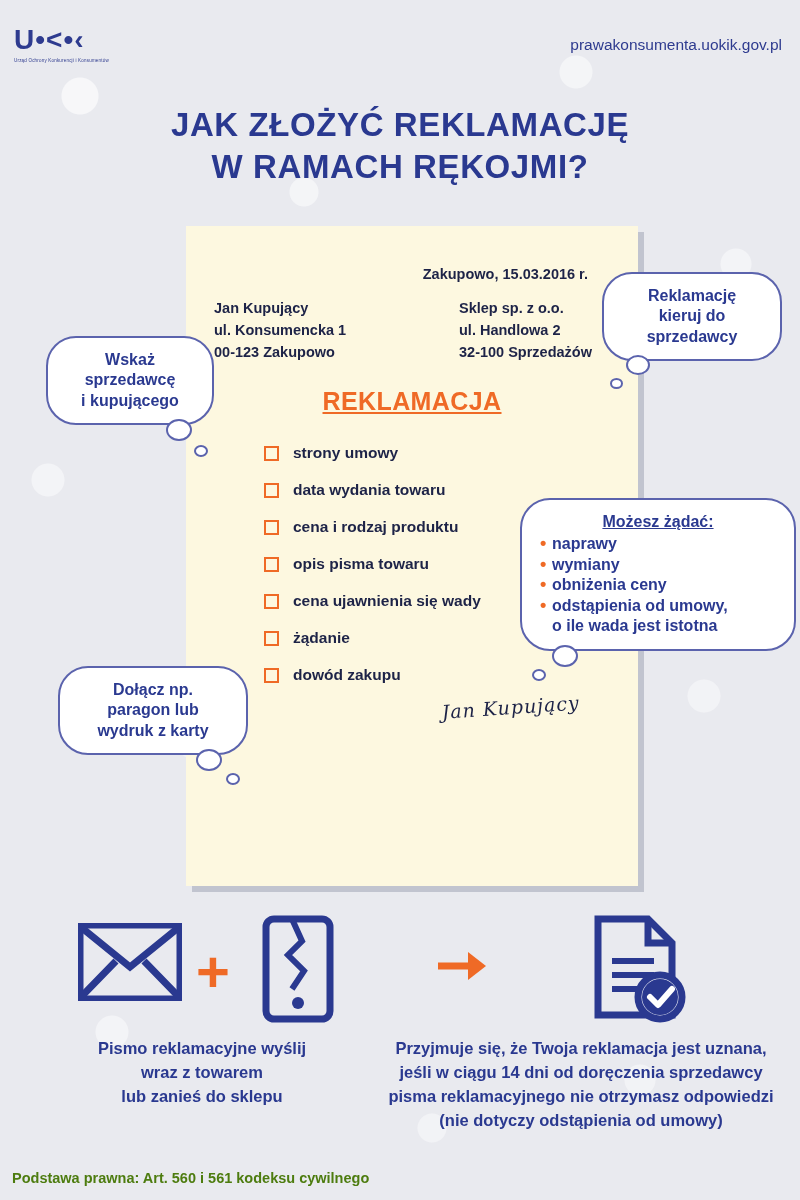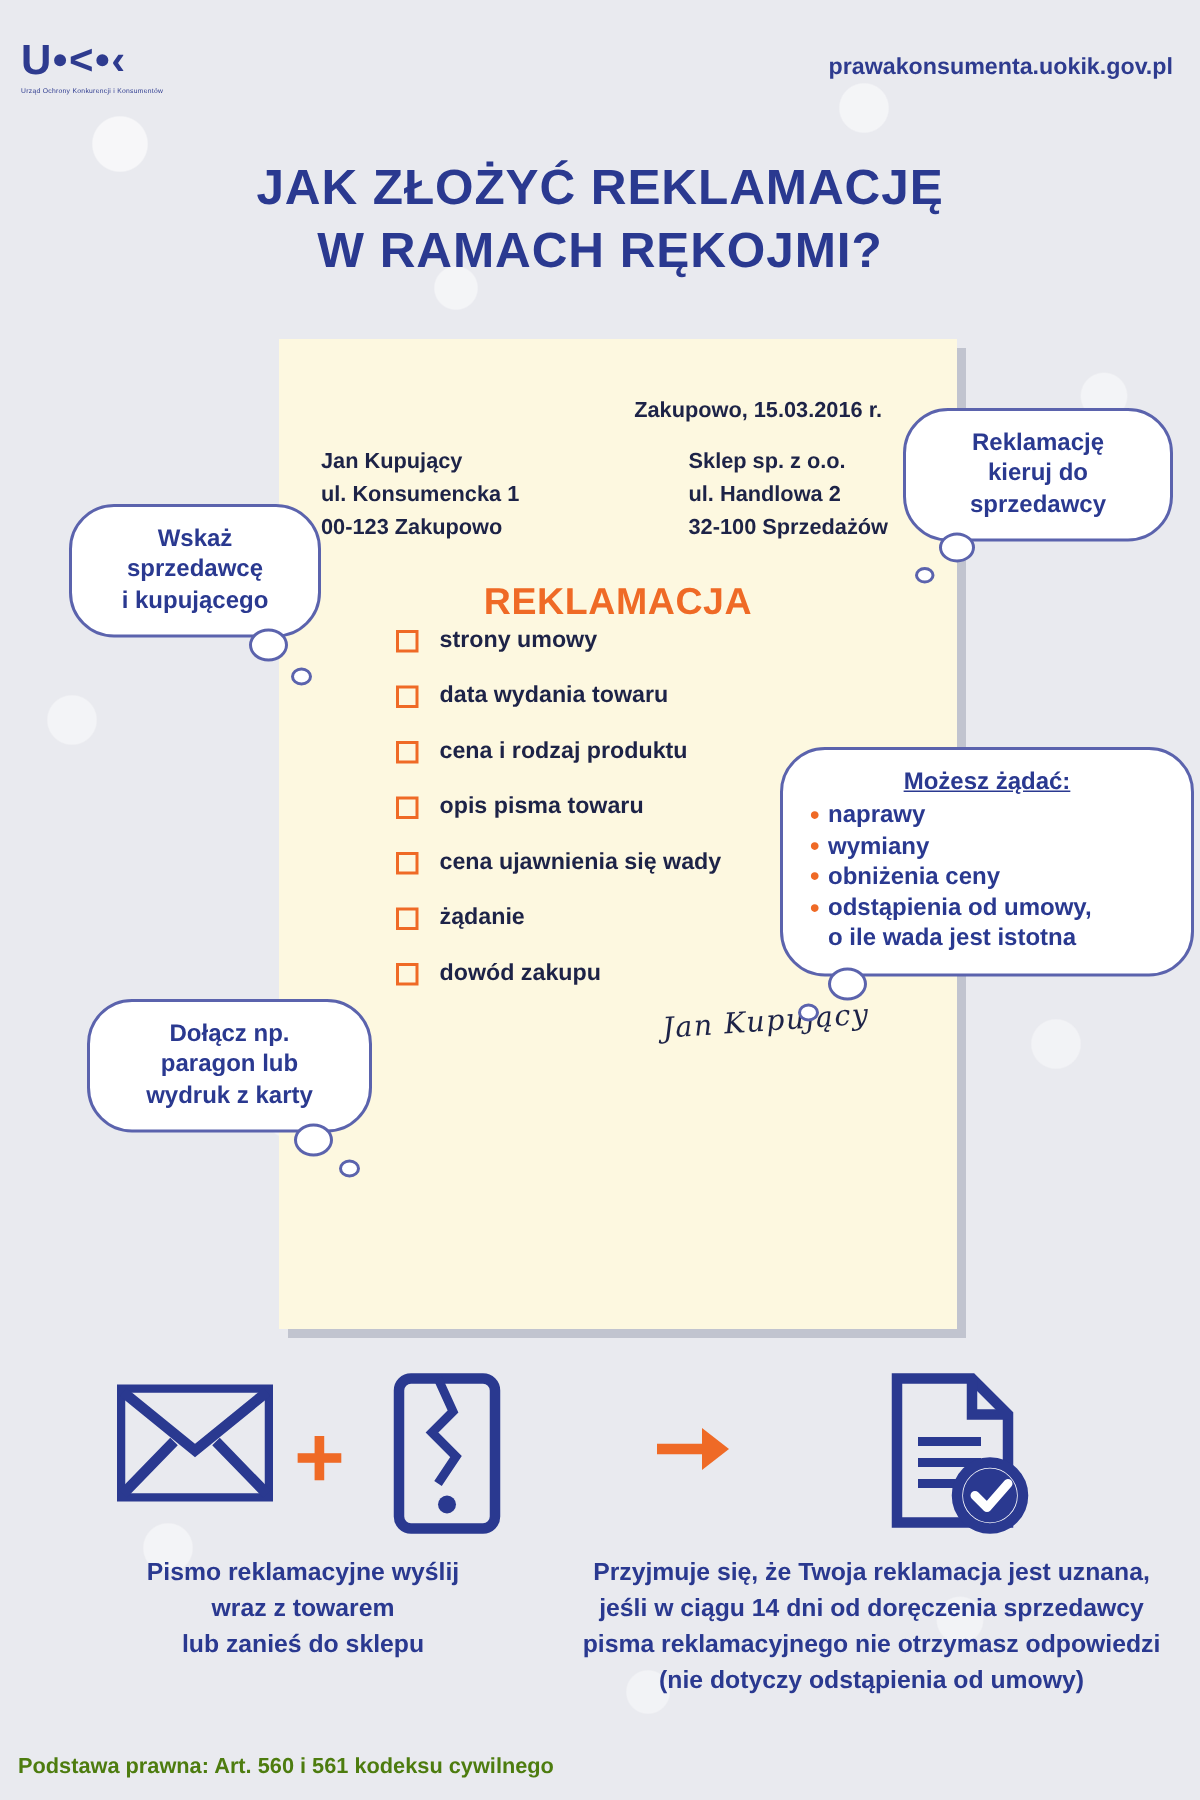--- a/index.html
+++ b/index.html
@@ -41,21 +41,21 @@
   #logo .mark {
     font-size: 28px; font-weight: bold; color: #2e3b8f;
     letter-spacing: 1px; line-height: 1;
   }
   #logo .sub {
     font-size: 4.5px; color: #2e3b8f; margin-top: 4px; line-height: 1.3;
     letter-spacing: .2px;
   }
   #site-url {
     position: absolute; right: 18px; top: 36px;
-    font-size: 15.5px; font-weight: bold; color: #2e3b8f;
+    font-size: 15.5px; font-weight: normal; color: #2e3b8f;
   }
 
   #title {
     position: absolute; top: 104px; left: 0; right: 0;
     text-align: center;
     color: #2a3990;
     font-size: 33px; font-weight: bold; line-height: 1.28;
     letter-spacing: .6px;
   }
 
@@ -75,23 +75,23 @@
     text-align: right; font-size: 14.5px; color: #1d2347;
     font-weight: bold; margin-right: 22px; margin-top: 14px;
   }
   .addr-row { display: flex; justify-content: space-between; margin-top: 16px; }
   .addr {
     font-size: 14.5px; line-height: 1.5; color: #1d2347; font-weight: bold;
   }
   .addr.right { text-align: left; margin-right: 18px; }
   .l-head {
     text-align: center; color: #ef6a26; font-size: 25px; font-weight: bold;
-    margin-top: 24px; letter-spacing: .4px;
-  }
-  .checklist { margin-top: 2px; padding-left: 50px; }
+    margin-top: 24px; letter-spacing: .4px; text-decoration: underline;
+  }
+  .checklist { margin-top: 28px; padding-left: 50px; }
   .cl-item {
     display: flex; align-items: center; gap: 14px;
     margin-bottom: 19px;
   }
   .cbox {
     width: 15px; height: 15px; border: 2px solid #ef6a26; flex: 0 0 auto;
   }
   .cl-label { font-size: 15.5px; font-weight: bold; color: #1d2347; }
   .signature {
     margin-top: 12px; text-align: right; padding-right: 30px;

